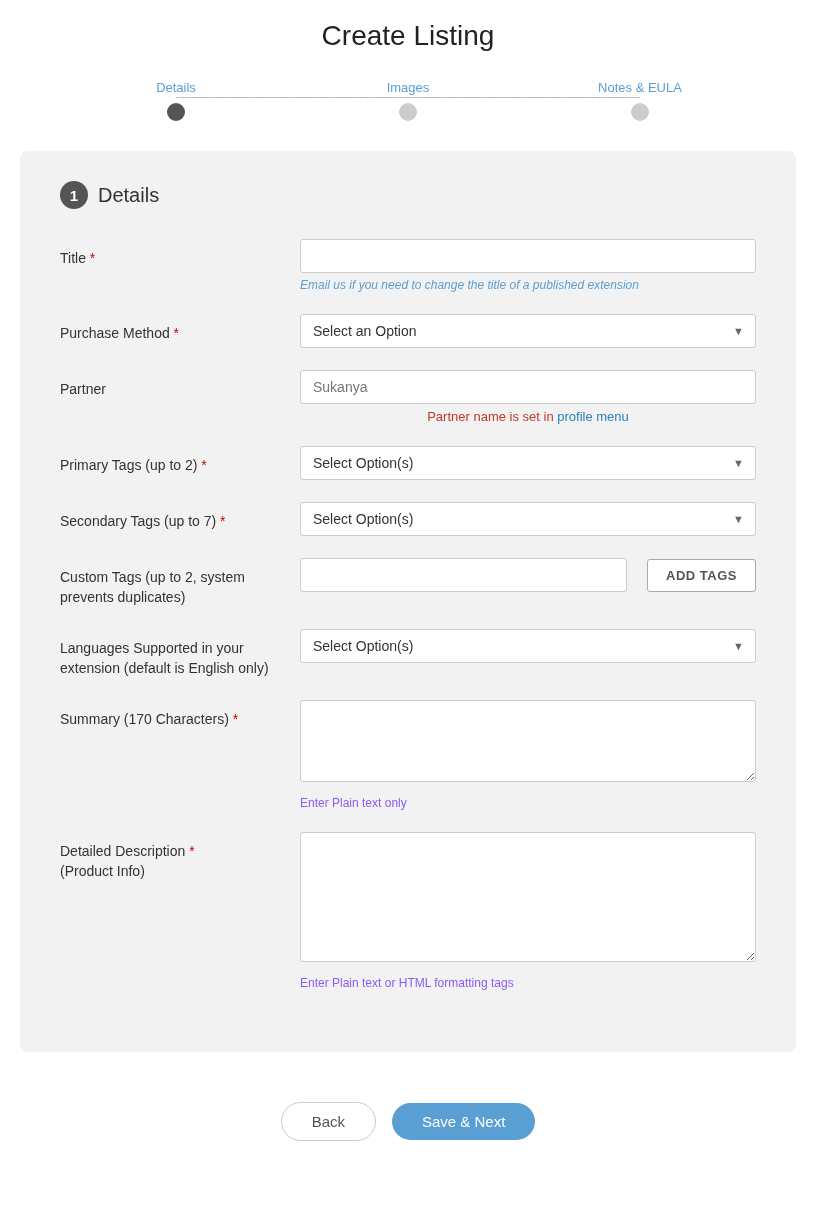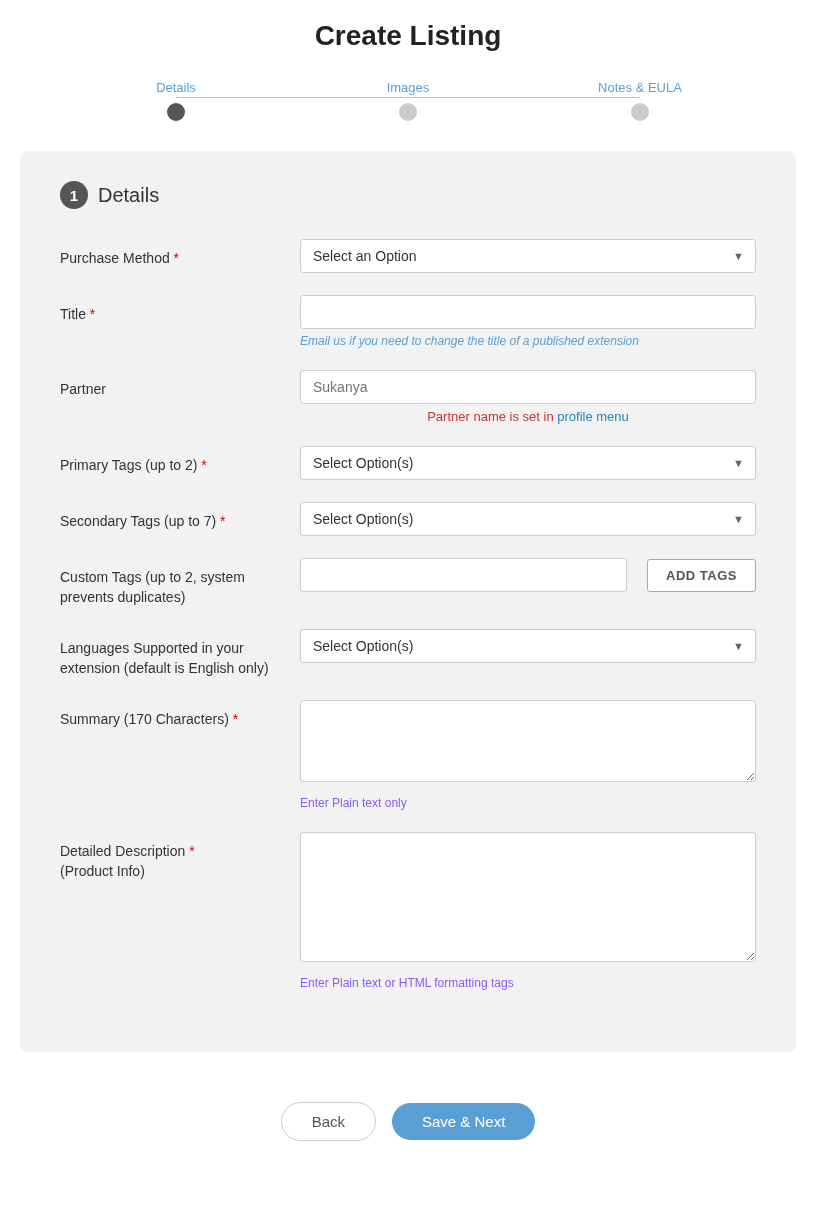--- a/index.html
+++ b/index.html
@@ -7,21 +7,21 @@
       font-family: Arial, sans-serif;
       background: #fff;
       color: #333;
       width: 816px;
       min-height: 1229px;
     }
 
     .page-title {
       text-align: center;
       font-size: 28px;
-      font-weight: 700;
+      font-weight: 400;
       color: #222;
       padding: 20px 0 18px;
     }
 
     
     .stepper {
       display: flex;
       align-items: flex-start;
       justify-content: center;
       padding: 10px 60px 30px;
@@ -260,43 +260,43 @@
 
 <div class="form-card">
 
   <div class="section-header">
     <div class="section-number">1</div>
     <span class="section-title">Details</span>
   </div>
 
   <div class="form-row">
     <div class="form-label">
+      <span>Title</span><span class="required"> *</span>
+    </div>
+    <div class="form-control-wrap">
+      <input type="text" style="">
+      <span class="hint-blue">Email us if you need to change the title of a published extension</span>
+    </div>
+  </div>
+
+  <div class="form-row">
+    <div class="form-label">
       <span>Purchase Method</span><span class="required"> *</span>
     </div>
     <div class="form-control-wrap">
       <div class="select-wrap">
         <select>
           <option value="">Select an Option</option>
         </select>
       </div>
     </div>
   </div>
 
   <div class="form-row">
     <div class="form-label">
-      <span>Title</span><span class="required"> *</span>
-    </div>
-    <div class="form-control-wrap">
-      <input type="text" style="">
-      <span class="hint-blue">Email us if you need to change the title of a published extension</span>
-    </div>
-  </div>
-
-  <div class="form-row">
-    <div class="form-label">
       <span>Partner</span>
     </div>
     <div class="form-control-wrap">
       <input type="text" class="partner-input" placeholder="Sukanya" style="">
       <span class="partner-hint">Partner name is set in <a href="#">profile menu</a></span>
     </div>
   </div>
 
   <div class="form-row">
     <div class="form-label">

